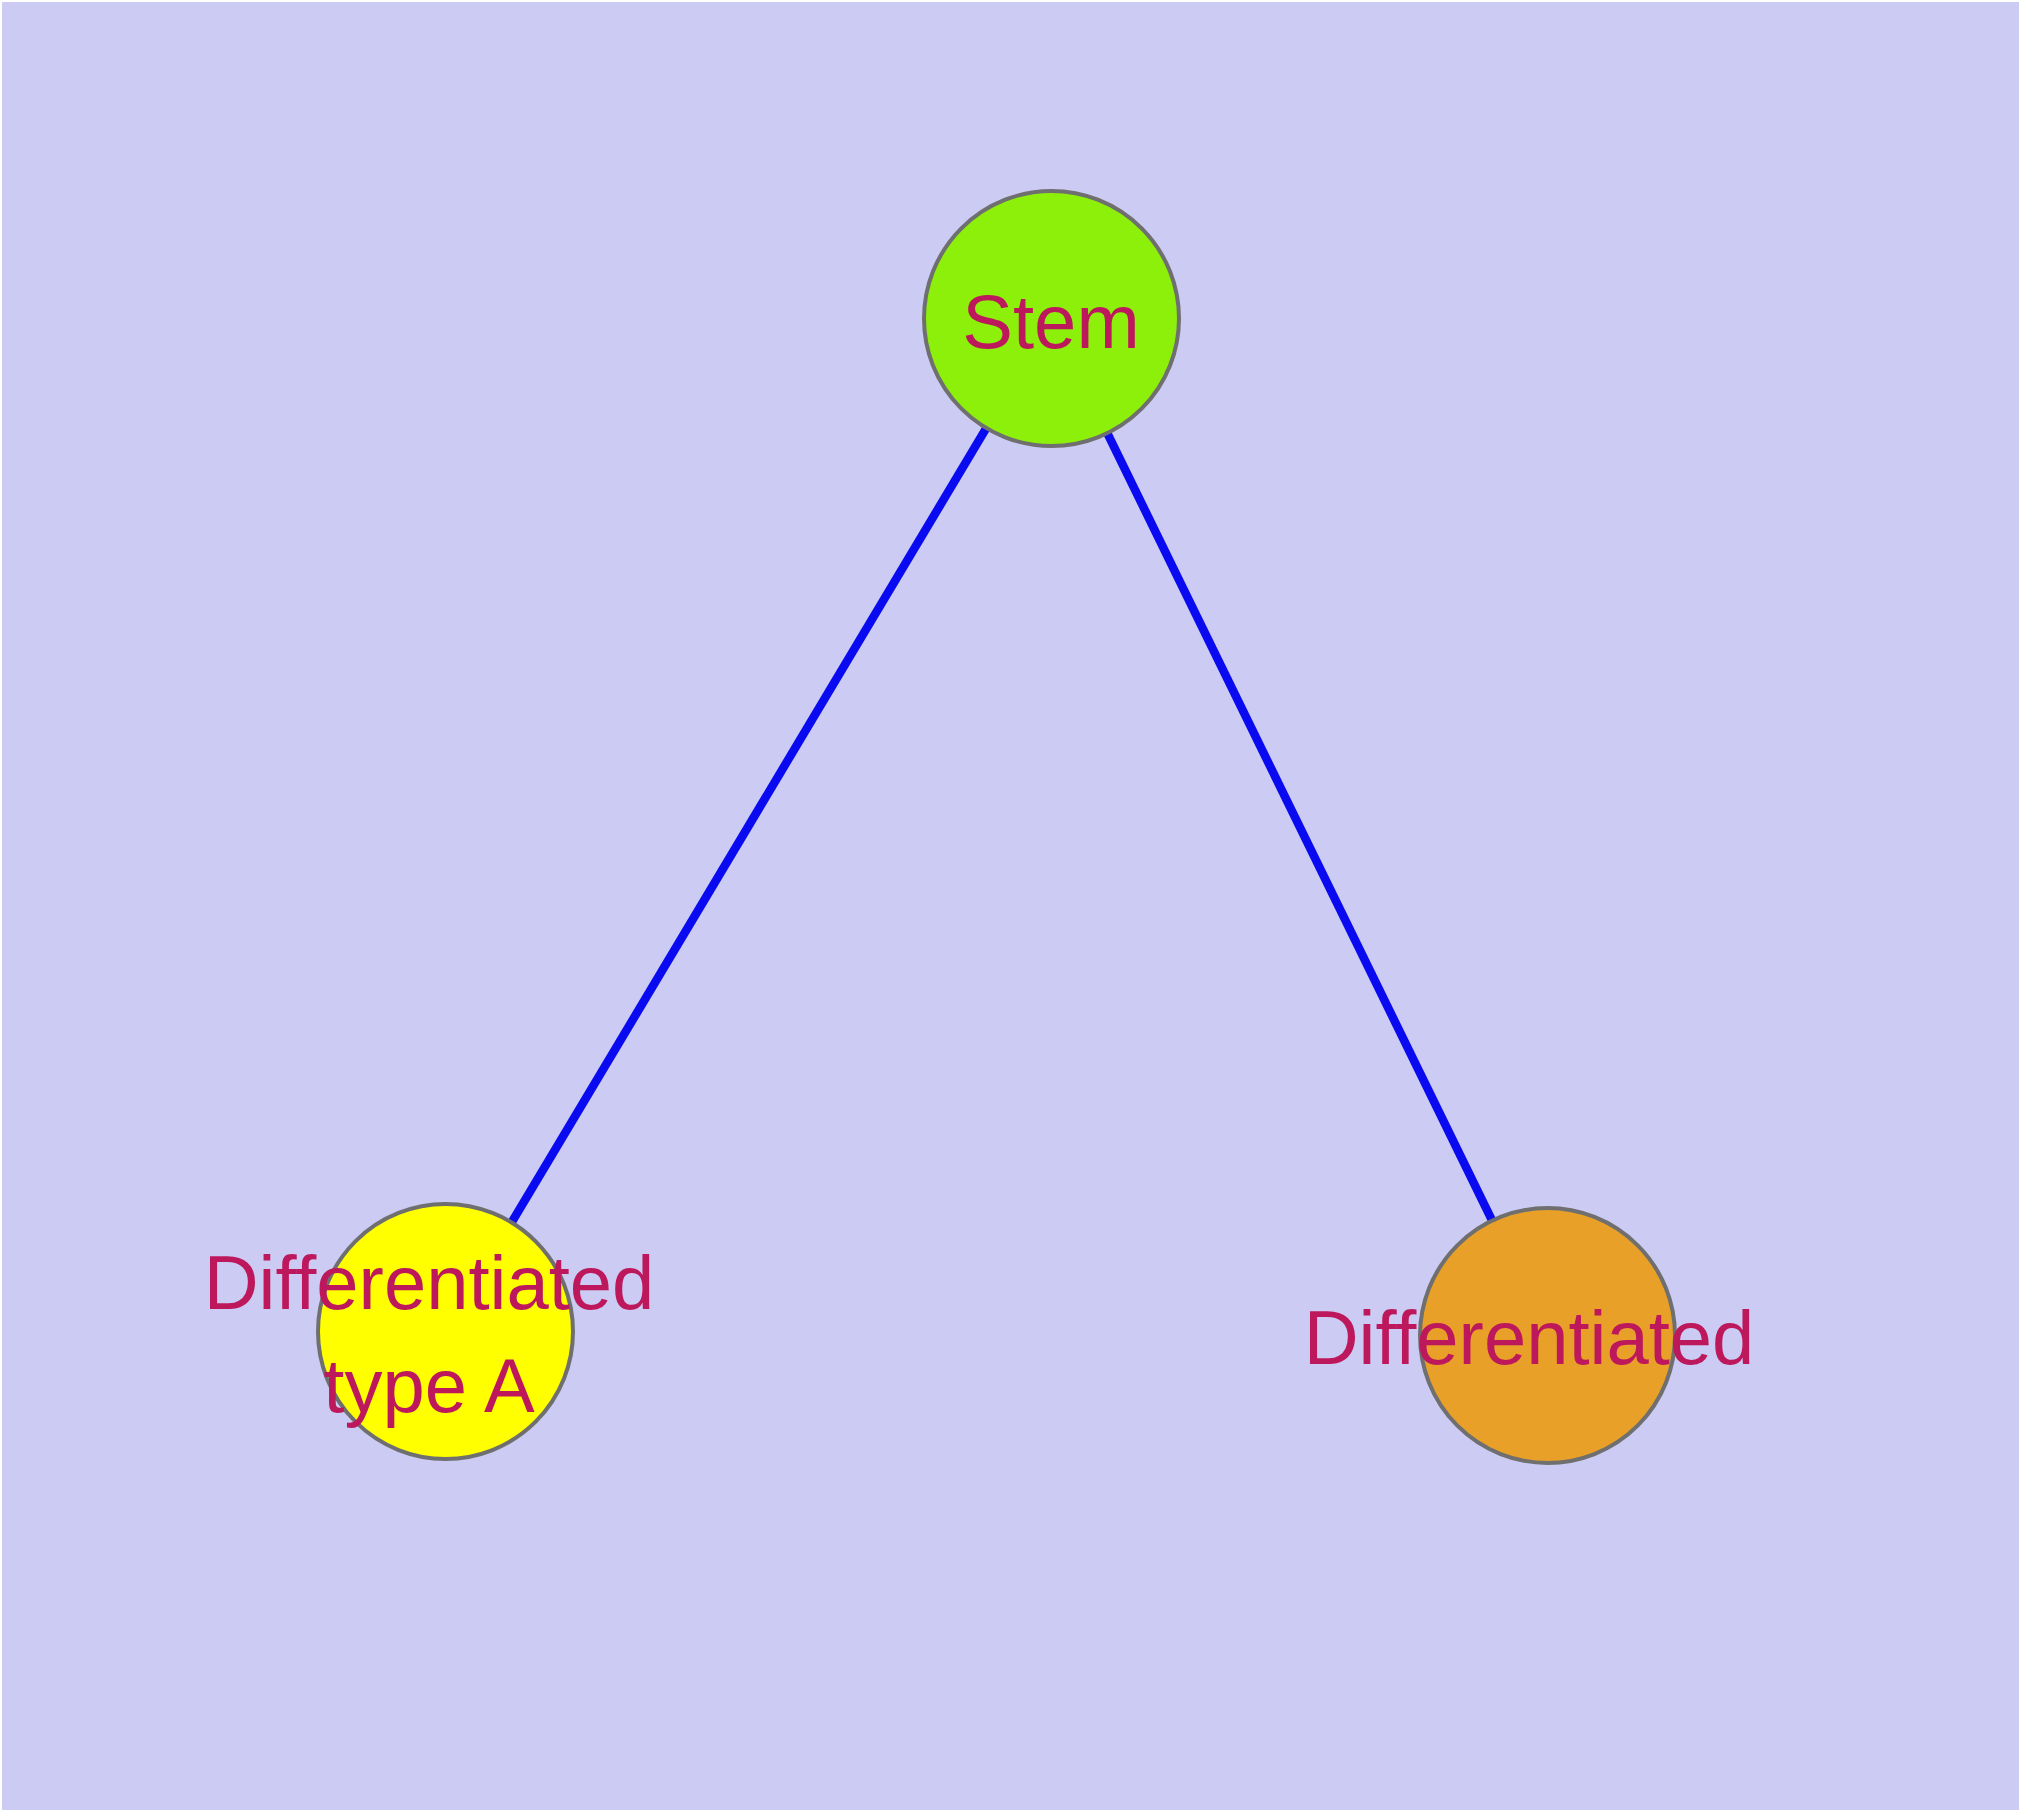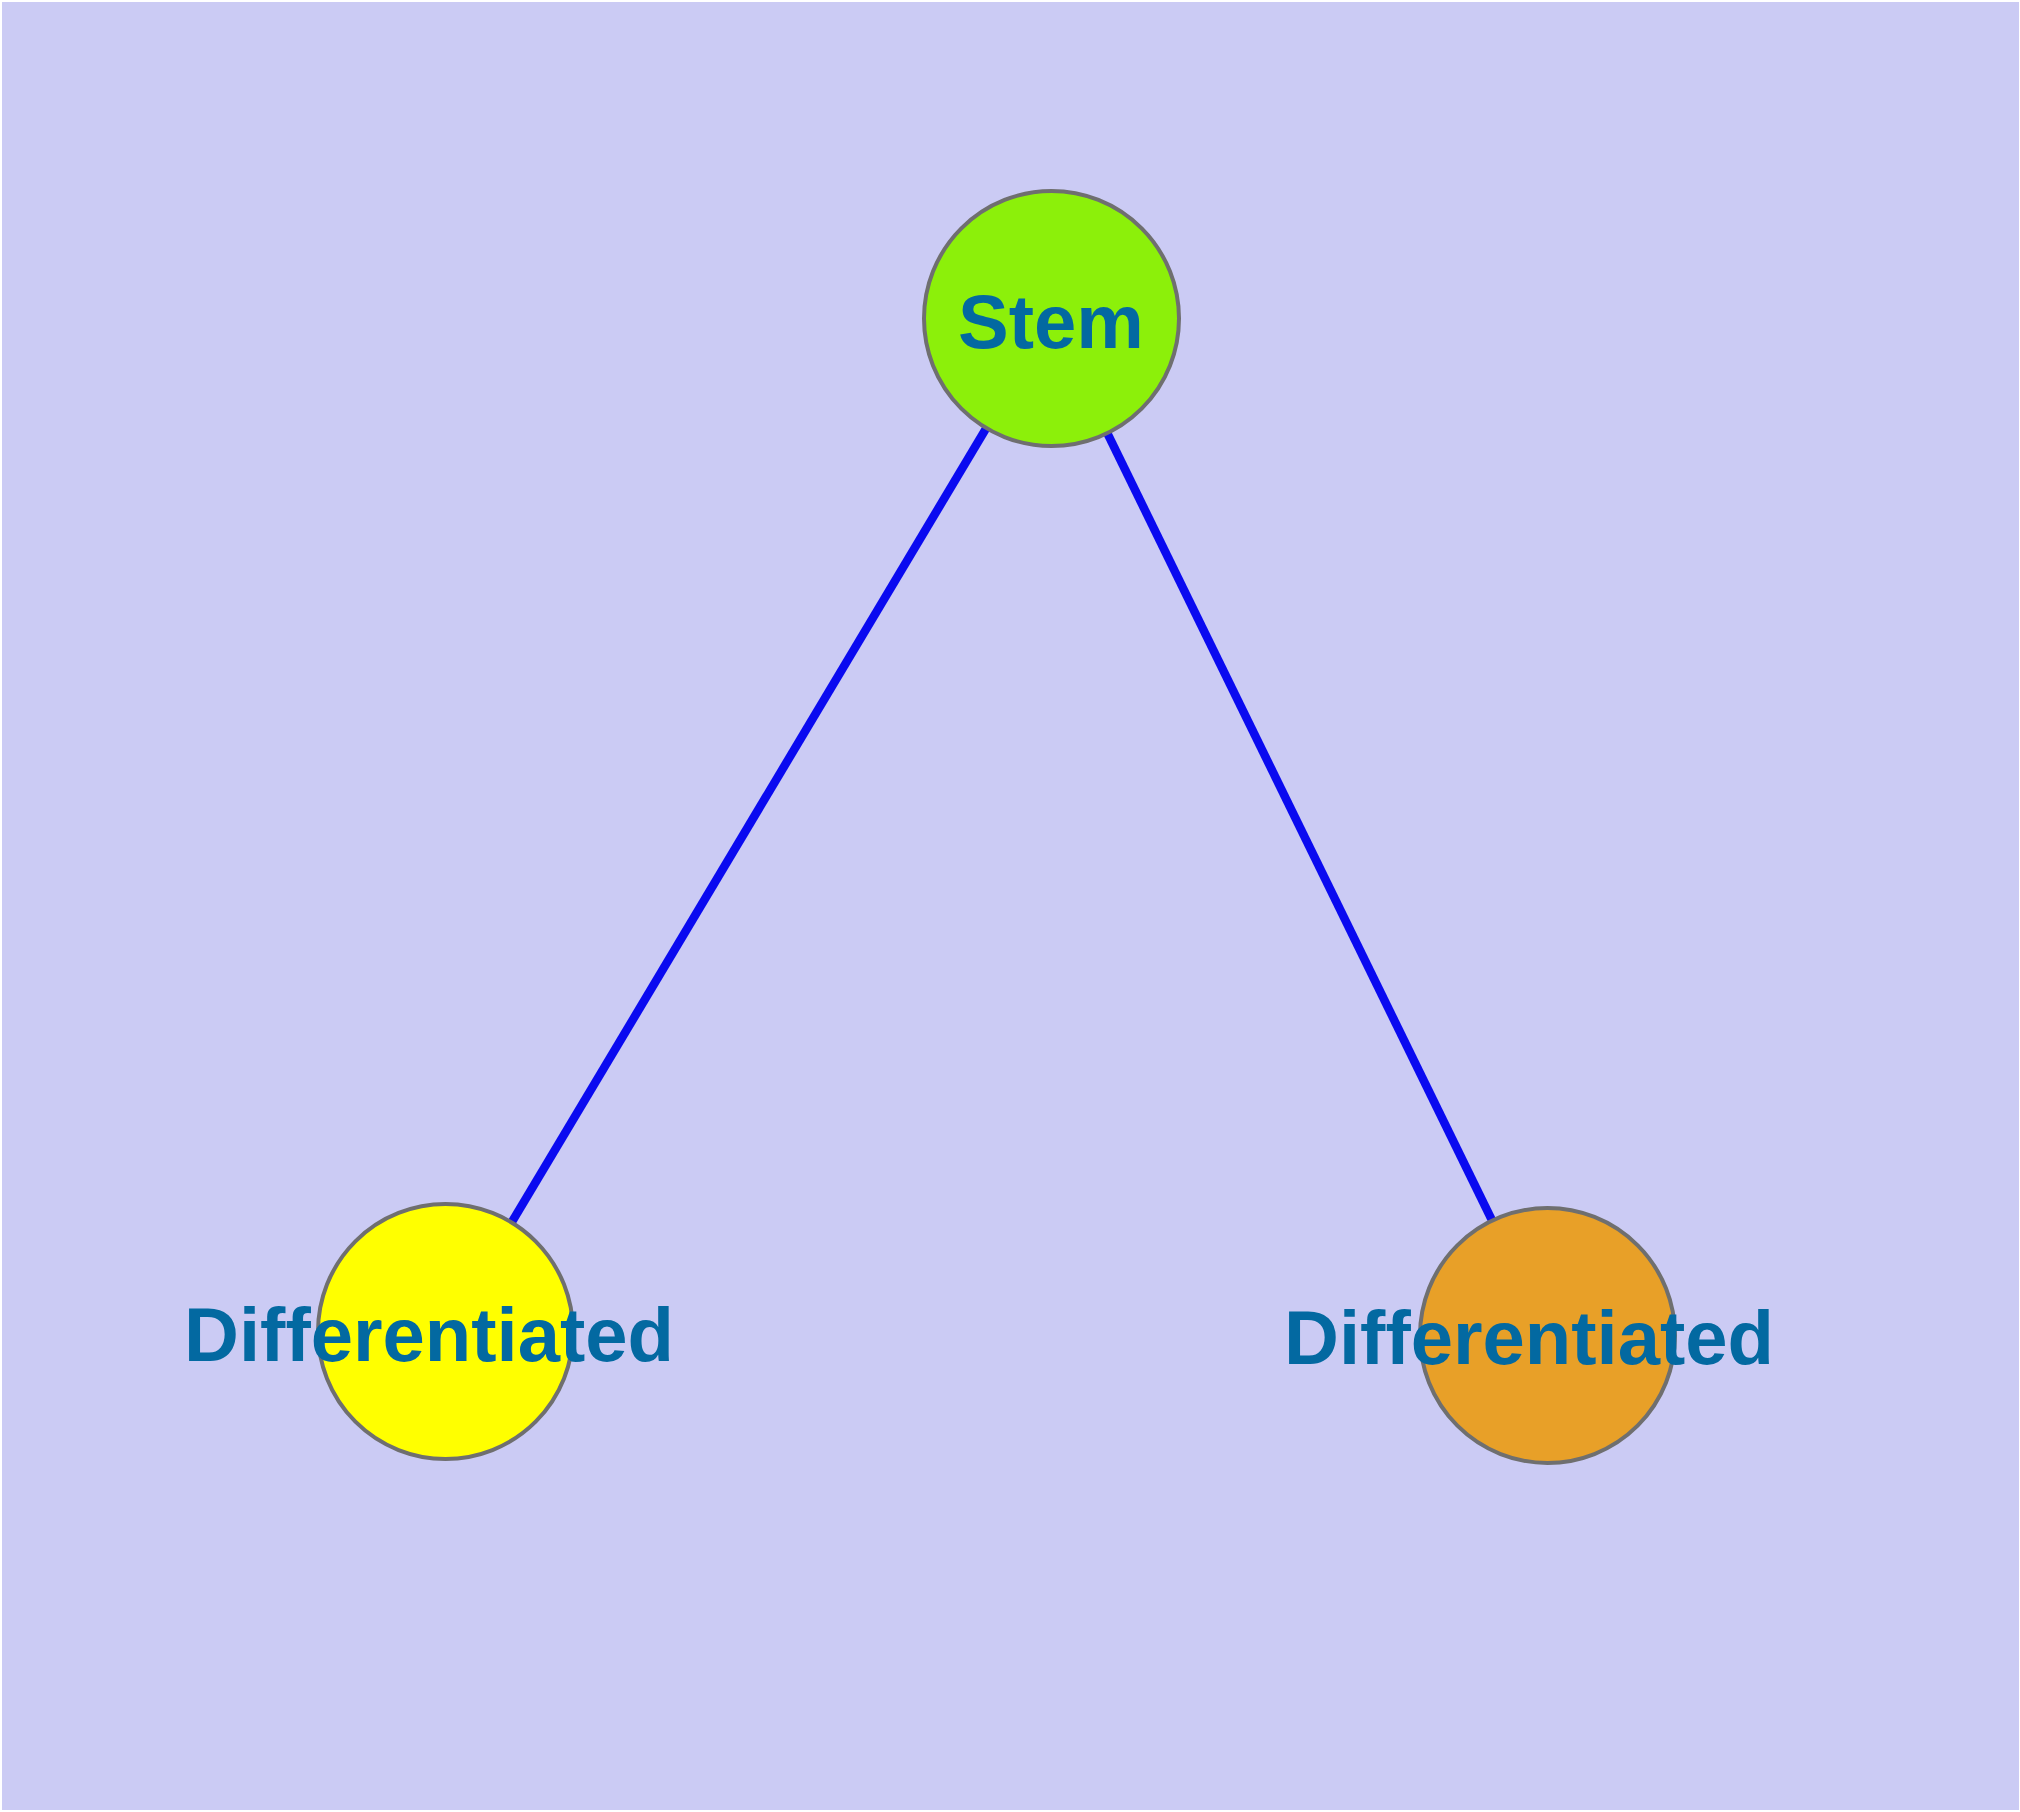--- a/index.html
+++ b/index.html
@@ -29,22 +29,22 @@
     border-radius: 50%;
     border: 4.2px solid #6F6F6F;
     box-sizing: border-box;
   }
   .node-stem   { left: 920px; top: 187px;  background: #8CF00A; }
   .node-type-a { left: 314px;  top: 1200px; background: #FFFF00; }
   .node-type-b { left: 1416px; top: 1204px; background: #E8A028; }
   .label {
     position: absolute;
     transform: translate(-50%, -50%);
-    color: #0369a1;
-    font-weight: bold;
+    color: #be185d;
+    font-weight: normal;
     font-size: 76px;
     line-height: 103px;
     text-align: center;
     white-space: nowrap;
   }
   .label span { display: block; }
   .label-stem   { left: 1049px; top: 319px; }
   .label-type-a { left: 427px;  top: 1332px; }
   .label-type-b { left: 1527px; top: 1335px; }
 </style>
@@ -59,20 +59,21 @@
   </svg>
 
   <div class="node node-stem"></div>
   <div class="node node-type-a"></div>
   <div class="node node-type-b"></div>
 
   <div class="label label-stem">Stem</div>
 
   <div class="label label-type-a">
     <span>Differentiated</span>
+    <span>type A</span>
   </div>
 
   <div class="label label-type-b">
     <span>Differentiated</span>
   </div>
 
 </div>
 
 
 </body></html>

